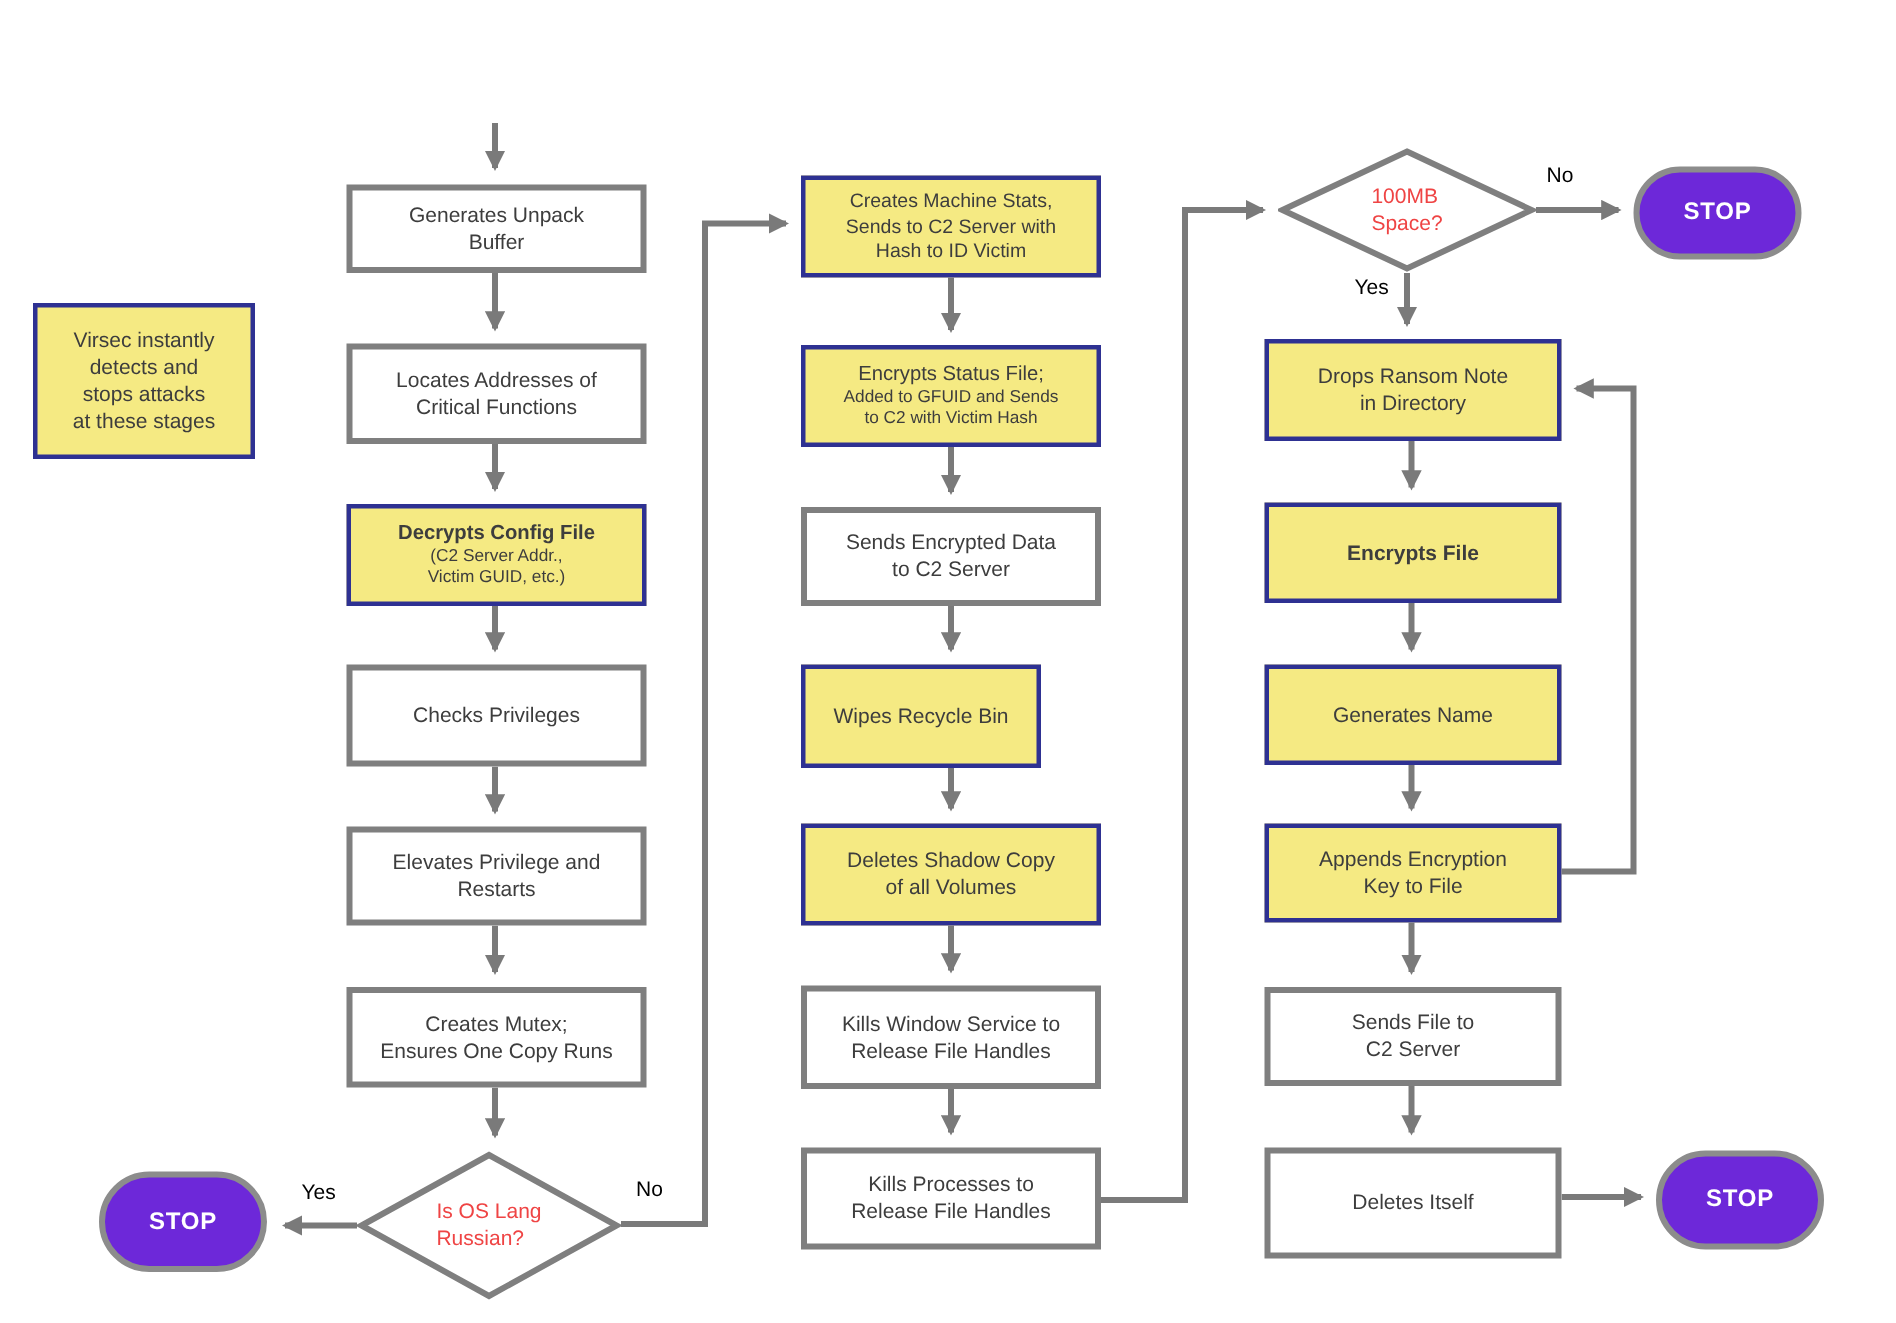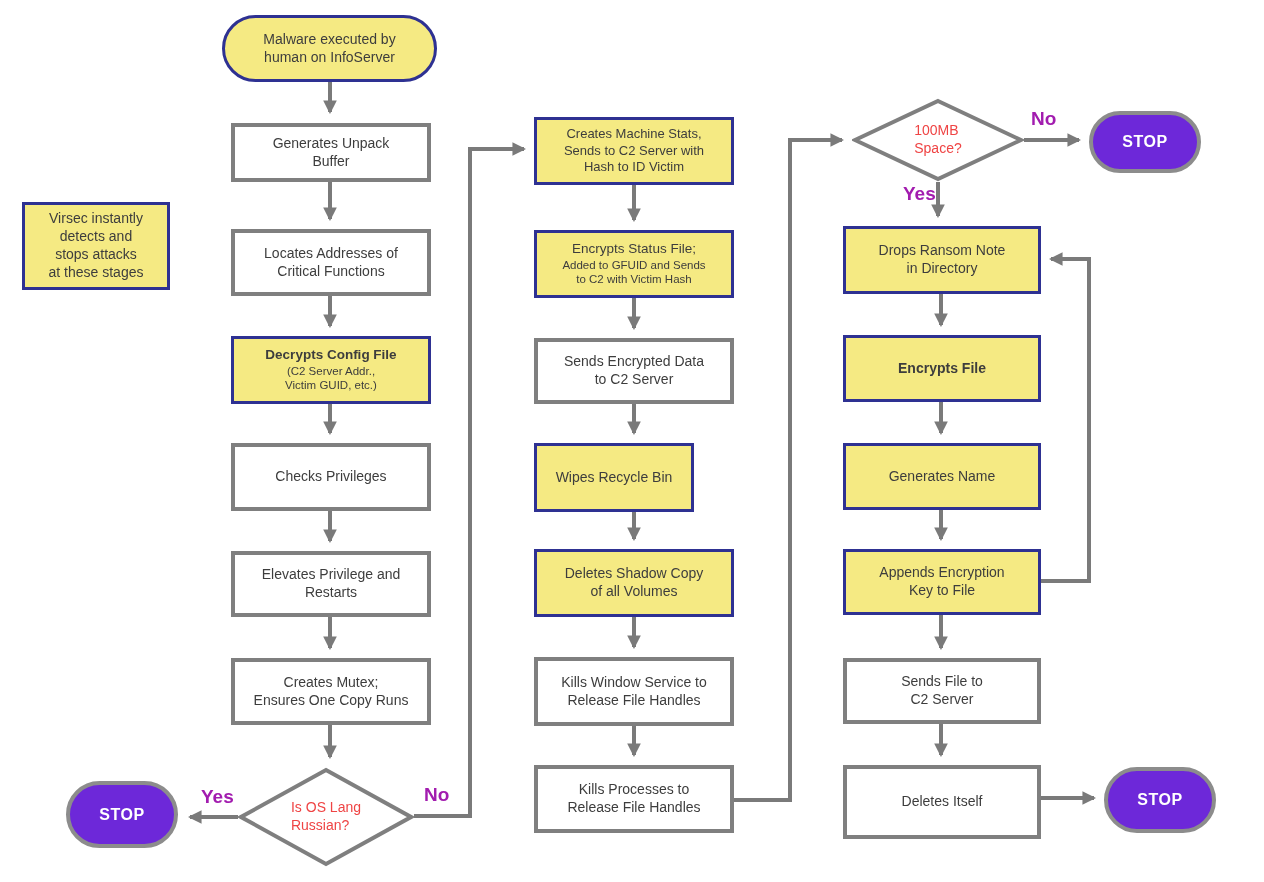--- a/index.html
+++ b/index.html
@@ -23,21 +23,21 @@
   .lbl.small { font-size:13px; line-height:1.3; }
   .ttl { font-size:13.5px; line-height:1.25; }
   .sub { white-space:pre-line; font-size:11.5px; line-height:1.25; }
   .bold .lbl { font-weight:bold; }
   .diamond { position:absolute; }
   .diamond svg { position:absolute; left:0; top:0; }
   .diamond .lbl {
     position:absolute; left:0; top:0; width:100%; height:100%;
     display:flex; align-items:center; justify-content:center; color:#ef4444;
   }
-  .edge-label { position:absolute; font-size:19px; color:#a21caf;font-weight:bold; }
+  .edge-label { position:absolute; font-size:14px; color:#000000; }
   #wires { position:absolute; left:0; top:0; pointer-events:none; }
 </style>
 </head>
 <body>
 
 <div id="canvas">
 
   <svg id="wires" width="1264" height="882">
     <defs>
       <marker id="ah" viewBox="0 0 10 10" refX="8.5" refY="5" markerWidth="3.4" markerHeight="3.4" orient="auto">
@@ -66,31 +66,27 @@
       <path d="M941,294 L941,325" marker-end="url(#ah)"></path>
       <path d="M941,402 L941,433" marker-end="url(#ah)"></path>
       <path d="M941,510 L941,539" marker-end="url(#ah)"></path>
       <path d="M941,615 L941,648" marker-end="url(#ah)"></path>
       <path d="M941,724 L941,755" marker-end="url(#ah)"></path>
       <path d="M1041,798 L1094,798" marker-end="url(#ah)"></path>
       <path d="M1041,581 L1089,581 L1089,259 L1051,259" marker-end="url(#ah)"></path>
     </g>
   </svg>
 
-  <div class="node hl" style="left:22px; top:202px; width:148px; height:88px;">
+  <div class="node hl" style="left:22px; top:202px; width:148px; height:104px;">
     <span class="lbl">Virsec instantly
 detects and
 stops attacks
 at these stages</span>
   </div>
 
-  <div class="node hl pill" style="left:222px; top:15px; width:215px; height:67px;">
-    <span class="lbl">Malware executed by
-human on InfoServer</span>
-  </div>
 
   <div class="node proc" style="left:231px; top:123px; width:200px; height:59px;">
     <span class="lbl">Generates Unpack
 Buffer</span>
   </div>
 
   <div class="node proc" style="left:231px; top:229px; width:200px; height:67px;">
     <span class="lbl">Locates Addresses of
 Critical Functions</span>
   </div>

